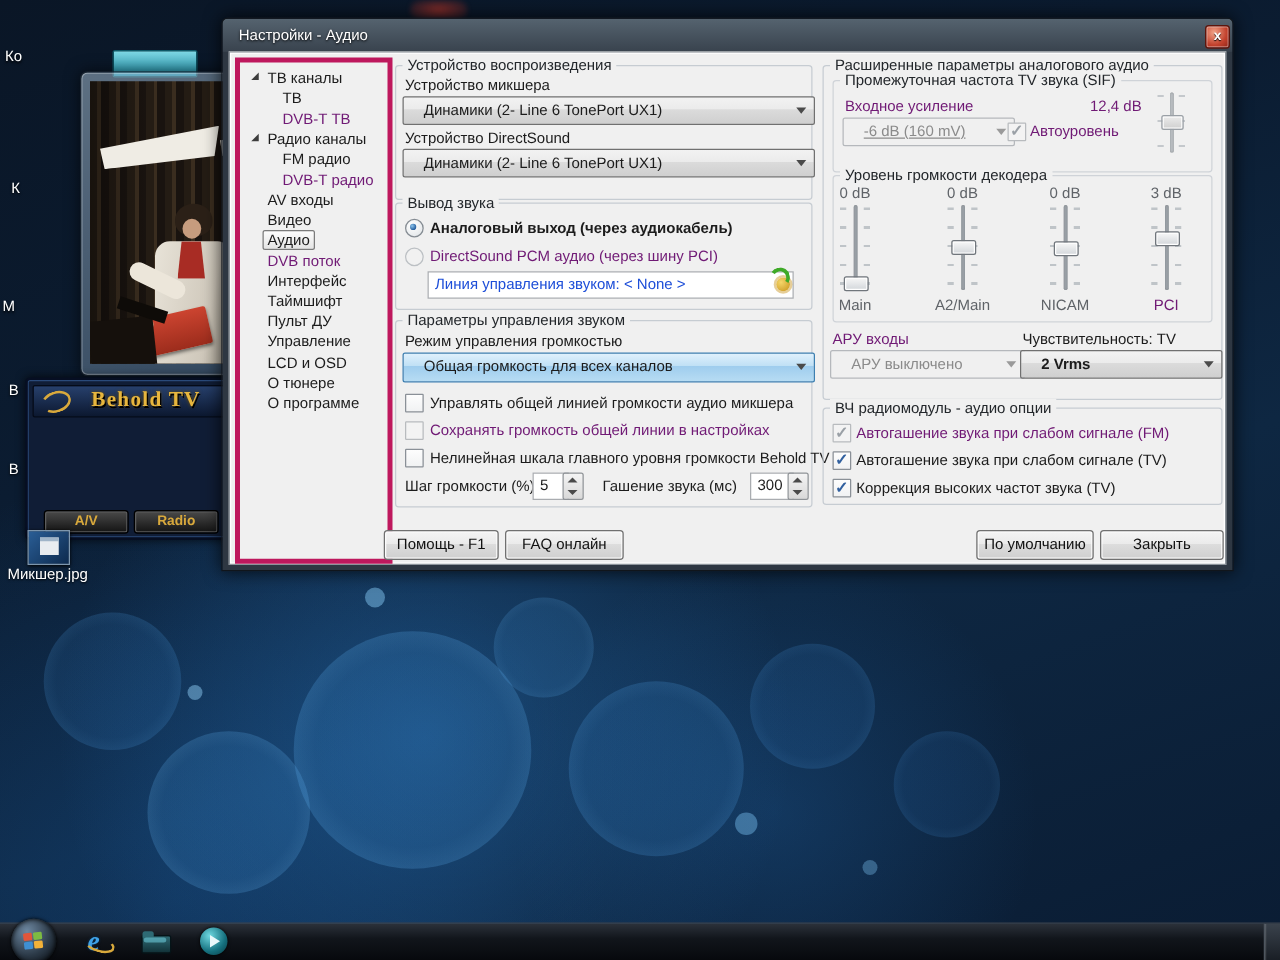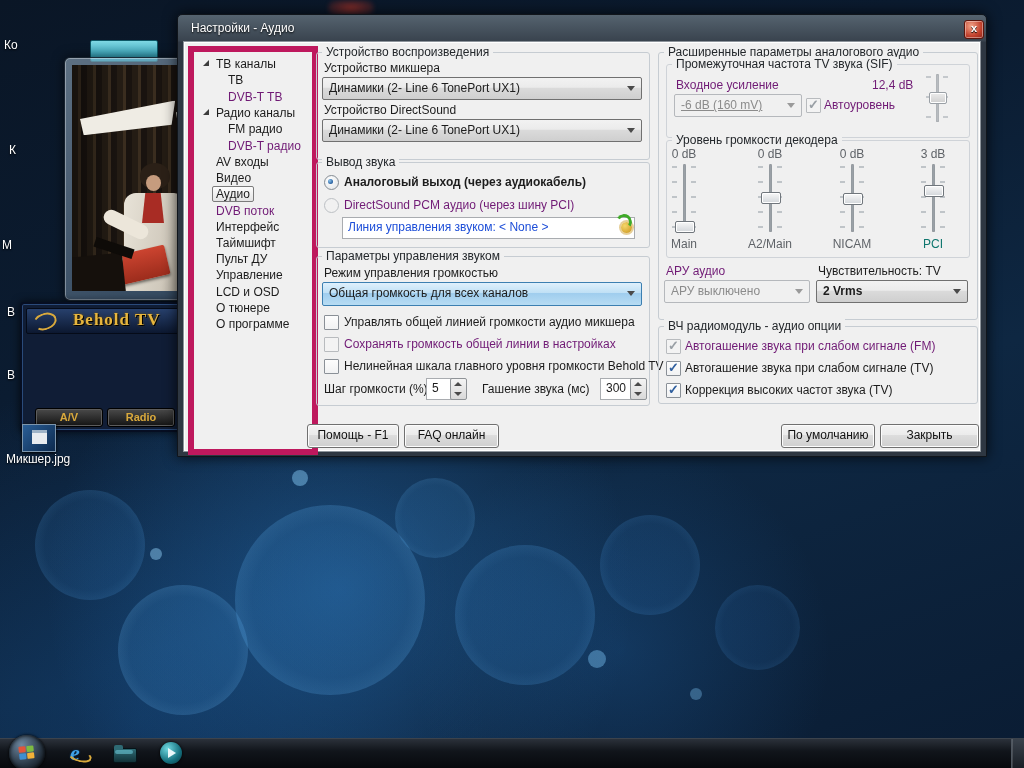--- a/index.html
+++ b/index.html
@@ -10,21 +10,21 @@
          radial-gradient(circle 300px at 620px 650px, rgba(35,110,185,.28), transparent 70%),
          radial-gradient(circle 480px at 140px 720px, rgba(25,95,170,.28), transparent 72%),
          linear-gradient(160deg,#0a1626 0%,#0b1c31 35%,#0e2742 62%,#0a1c33 100%);}
   .abs{position:absolute;}
   .bok{position:absolute;border-radius:50%;}
   
   .gbox{position:absolute;border:1px solid #c6ccd2;border-radius:3px;}
   .gtitle{position:absolute;background:#f0f0f0;padding:0 4px;color:#23272b;white-space:nowrap;}
   .combo{position:absolute;height:21px;border:1px solid #707070;border-radius:2px;
          background:linear-gradient(#f2f2f2,#ebebeb 45%,#dbdbdb 46%,#cfcfcf);
-         line-height:20px;padding-left:6px;white-space:nowrap;overflow:hidden;}
+         line-height:20px;padding-left:16px;white-space:nowrap;overflow:hidden;}
   .combo::after{content:"";position:absolute;right:6px;top:8px;border-left:4px solid transparent;
          border-right:4px solid transparent;border-top:5px solid #4a4a4a;}
   .combo.cfocus{background:linear-gradient(#dff0fc,#bfe0f5 45%,#9fcdee 46%,#b7dcf3);border-color:#3c7fb1;}
   .combo.cdis{background:#f0f0f0;color:#8b8b8b;border-color:#b5b8bc;}
   .combo.cdis::after{border-top-color:#9a9a9a;}
   .btn{position:absolute;border:1px solid #707070;border-radius:3px;text-align:center;
        background:linear-gradient(#f4f4f4,#ebebeb 45%,#dddddd 46%,#cfcfcf);
        box-shadow:inset 0 0 0 1px #fcfcfc;line-height:20px;color:#111;}
   .cbx{position:absolute;width:13px;height:13px;border:1px solid #8a9097;border-radius:1px;
        background:linear-gradient(#fdfdfd,#f1f2f3);}
@@ -128,21 +128,21 @@
      background:linear-gradient(#55636f,#39434e 26px,#2e3742 27px,#2e3742);
      border:1px solid #10151b;box-shadow:0 0 14px rgba(0,0,0,.75);">
   <span class="abs" style="left:13px;top:6px;color:#fff;text-shadow:0 1px 2px #000;">Настройки - Аудио</span>
   <div class="abs" style="left:786px;top:5px;width:18px;height:17px;border:1px solid #5c150c;border-radius:3px;background:radial-gradient(circle at 35% 30%,#f2a489,#c1402c 60%,#8e2417);box-shadow:inset 0 0 0 1px rgba(255,255,255,.4);text-align:center;">
     <span style="color:#fff;font:bold 11px 'Liberation Sans',sans-serif;line-height:15px;text-shadow:0 1px 1px #000;">x</span>
   </div>
 
   <div class="abs" style="left:5px;top:26px;width:796px;height:409px;background:#f0f0f0;box-shadow:inset 0 0 0 1px #ffffff;border:1px solid #8d949b;"></div>
 </div>
 
-<div class="abs" style="left:188px;top:46px;width:118px;height:397px;background:#f0f0f0;border:6px solid #be185d;">
+<div class="abs" style="left:188px;top:46px;width:118px;height:397px;background:#f0f0f0;border:4px solid #be185d;">
   <div class="titem" style="left:22px;top:4px;"><span class="exp"></span><span>ТВ каналы</span></div>
   <div class="titem" style="left:34px;top:20px;"><span>ТВ</span></div>
   <div class="titem dis" style="left:34px;top:37px;"><span>DVB-T ТВ</span></div>
   <div class="titem" style="left:22px;top:53px;"><span class="exp"></span><span>Радио каналы</span></div>
   <div class="titem" style="left:34px;top:69px;"><span>FM радио</span></div>
   <div class="titem dis" style="left:34px;top:86px;"><span>DVB-T радио</span></div>
   <div class="titem" style="left:22px;top:102px;"><span>AV входы</span></div>
   <div class="titem" style="left:22px;top:118px;"><span>Видео</span></div>
   <div class="titem" style="left:22px;top:134px;"><span class="selbox">Аудио</span></div>
   <div class="titem dis" style="left:22px;top:151px;"><span>DVB поток</span></div>
@@ -246,23 +246,23 @@
 <div class="vsl" style="left:921px;top:164px;width:24px;height:70px;">
   <div class="vticks" style="left:0;top:2px;height:66px;"></div>
   <div class="vtrack" style="left:11px;top:0;height:68px;"></div>
   <div class="vticks" style="right:0;top:2px;height:66px;"></div>
   <div class="vthumb" style="left:3px;top:21px;"></div>
 </div>
 
 <span class="lbl" style="left:649px;top:237px;width:70px;text-align:center;color:#5f6368;">Main</span>
 <span class="lbl" style="left:735px;top:237px;width:70px;text-align:center;color:#5f6368;">A2/Main</span>
 <span class="lbl" style="left:817px;top:237px;width:70px;text-align:center;color:#5f6368;">NICAM</span>
-<span class="lbl" style="left:898px;top:237px;width:70px;text-align:center;color:#0f766e;">PCI</span>
-
-<span class="lbl dis" style="left:666px;top:264px;">АРУ аудио</span>
+<span class="lbl" style="left:898px;top:237px;width:70px;text-align:center;color:#701a75;">PCI</span>
+
+<span class="lbl dis" style="left:666px;top:264px;">АРУ входы</span>
 <div class="combo cdis" style="left:664px;top:280px;width:138px;"><span>АРУ выключено</span></div>
 <span class="lbl" style="left:818px;top:264px;">Чувствительность: TV</span>
 <div class="combo" style="left:816px;top:280px;width:144px;"><span style="font-weight:bold;">2 Vrms</span></div>
 
 <div class="gbox" style="left:658px;top:326px;width:318px;height:76px;"></div>
 <span class="gtitle" style="left:664px;top:319px;">ВЧ радиомодуль - аудио опции</span>
 <span class="cbx dis ck" style="left:666px;top:339px;"></span>
 <span class="lbl dis" style="left:685px;top:339px;">Автогашение звука при слабом сигнале (FM)</span>
 <span class="cbx ck" style="left:666px;top:361px;"></span>
 <span class="lbl" style="left:685px;top:361px;">Автогашение звука при слабом сигнале (TV)</span>

